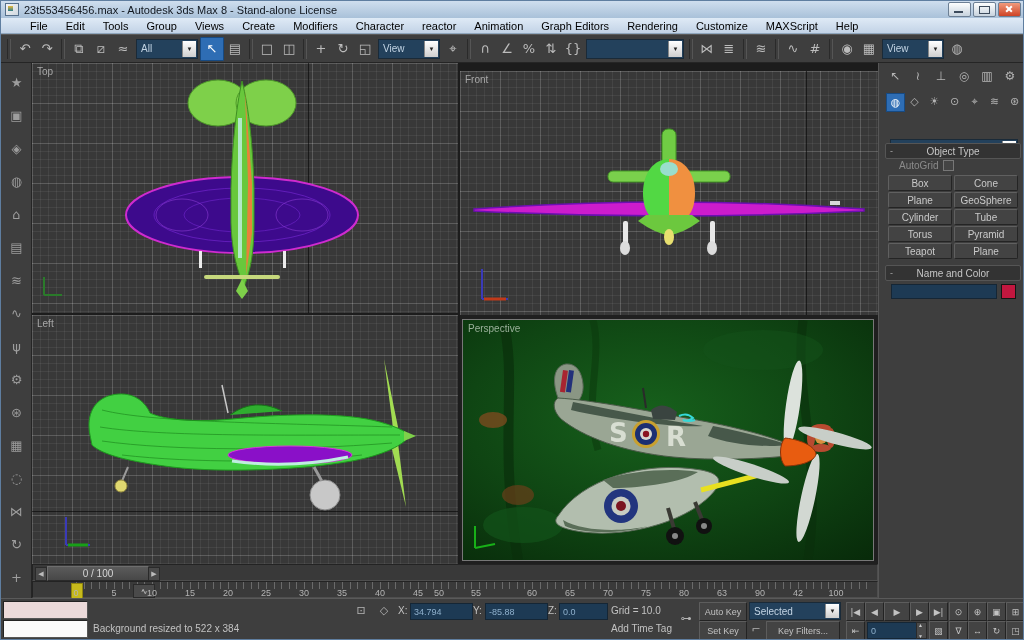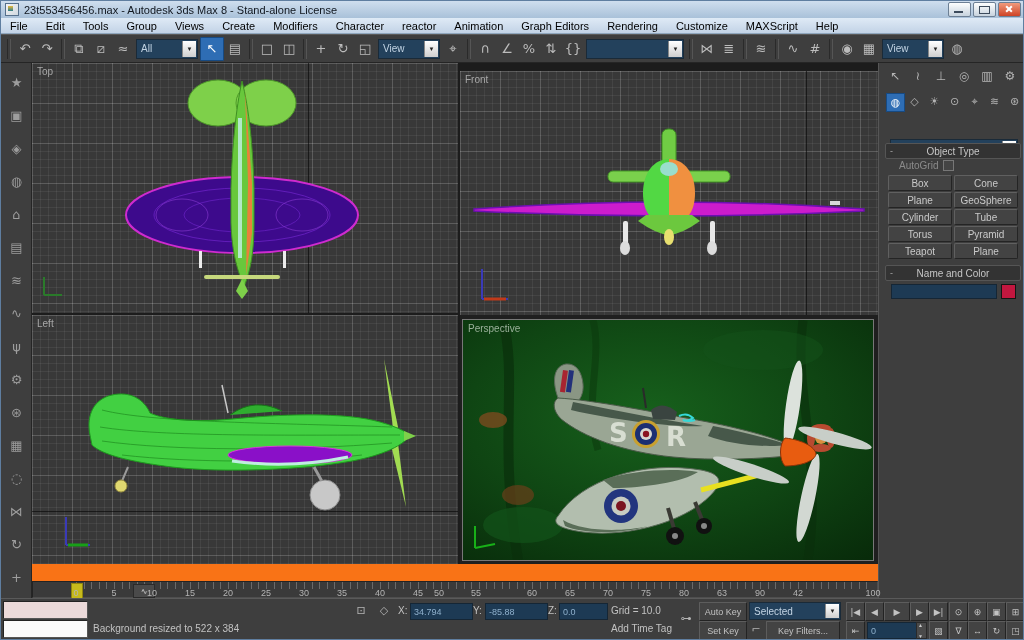--- a/index.html
+++ b/index.html
@@ -1,38 +1,38 @@
 <!DOCTYPE html>
 <html><head>
 <meta charset="utf-8">
 <style>
   html,body{margin:0;padding:0;background:#222;}
   #win{position:relative;width:1024px;height:640px;font-family:"Liberation Sans",sans-serif;
-       background:#f97316;overflow:hidden;border:1px solid #5f7ea0;box-sizing:border-box;
+       background:#6d28d9;overflow:hidden;border:1px solid #5f7ea0;box-sizing:border-box;
        -webkit-font-smoothing:antialiased;}
   .abs{position:absolute;box-sizing:border-box;}
   
   #titlebar{left:0;top:0;width:1024px;height:17px;background:linear-gradient(#cfdeee,#a9c1d9);
     display:flex;align-items:center;padding:0 4px;}
   #appicon{width:12px;height:11px;background:linear-gradient(135deg,#f4f4f4,#cfd8e0);
     border:1px solid #55708c;margin-right:5px;position:relative;}
   #appicon:after{content:"";position:absolute;left:2px;top:2px;width:5px;height:5px;
     background:linear-gradient(#e8b93c,#2a7d8c);}
   #title-text{font-size:11px;color:#10161e;white-space:nowrap;}
   .wbtn{width:21px;height:13px;border:1px solid #6c7f94;border-radius:2px;margin-left:2px;
     background:linear-gradient(#fdfefe,#c7d3de);position:relative;}
   #btn-close{background:linear-gradient(#f09a7c,#cf4426);}
   #btn-min:after{content:"";position:absolute;left:5px;bottom:3px;width:9px;height:2px;background:#3c4b5c;}
   #btn-max:after{content:"";position:absolute;left:5px;top:3px;width:9px;height:6px;border:1px solid #3c4b5c;}
   #btn-close:before,#btn-close:after{content:"";position:absolute;left:9px;top:2px;width:2px;height:8px;background:#fff;}
   #btn-close:before{transform:rotate(45deg);} #btn-close:after{transform:rotate(-45deg);}
   .tb-right{margin-left:auto;display:flex;}
   
   #menubar{left:0;top:17px;width:1024px;height:16px;background:linear-gradient(#dfeaf6,#c2d3e6);
-    display:flex;align-items:center;padding-left:0;border-bottom:1px solid #8fa6bd;}
+    display:flex;align-items:center;padding-left:20px;border-bottom:1px solid #8fa6bd;}
   .menu-item{font-size:11px;color:#000;padding:0 9px;cursor:default;}
   
   #toolbar{left:0;top:33px;width:1024px;height:29px;background:#3e3e3e;border-top:1px solid #5a5a5a;
     border-bottom:1px solid #252525;display:flex;align-items:center;padding:0 3px;}
   .ticon{width:22px;height:22px;display:flex;align-items:center;justify-content:center;
     color:#bcbcbc;font-size:13px;font-family:"DejaVu Sans",sans-serif;flex:0 0 auto;}
   .ticon.active{background:#2e6db4;border:1px solid #174a82;color:#fff;border-radius:1px;}
   .tsep{width:2px;height:20px;border-left:1px solid #2a2a2a;border-right:1px solid #555;margin:0 3px;flex:0 0 auto;}
   .dd{height:18px;background:#23415c;border:1px solid #1a2a38;display:flex;align-items:center;
     color:#c3d4e4;font-size:10px;padding-left:4px;position:relative;flex:0 0 auto;margin:0 2px;}
@@ -394,20 +394,25 @@
     <div class="obtn" style="left:75px;top:180px">Plane</div>
 
     <div class="rollout" style="top:202px">
       <span class="minus">-</span>
       <span>Name and Color</span>
     </div>
     <input class="abs" id="name-field" value="" style="">
     <div class="abs" id="color-swatch"></div>
   </div>
 
+  <div id="timeslider" class="abs">
+    <div id="ts-left" style="left:2px">◀</div>
+    <div id="ts-btn">0 / 100</div>
+    <div id="ts-right" style="left:115px">▶</div>
+  </div>
 
   <div id="trackbar" class="abs">
     <div id="ruler"></div>
     <div id="frame-marker"></div>
     <div id="minicurve-btn">∿</div>
     <span class="tick" style="left:31px">0</span>
     <span class="tick" style="left:69px">5</span>
     <span class="tick" style="left:107px">10</span>
     <span class="tick" style="left:145px">15</span>
     <span class="tick" style="left:183px">20</span>
@@ -419,21 +424,21 @@
     <span class="tick" style="left:394px">50</span>
     <span class="tick" style="left:431px">55</span>
     <span class="tick" style="left:487px">60</span>
     <span class="tick" style="left:525px">65</span>
     <span class="tick" style="left:563px">70</span>
     <span class="tick" style="left:601px">75</span>
     <span class="tick" style="left:639px">80</span>
     <span class="tick" style="left:677px">63</span>
     <span class="tick" style="left:715px">90</span>
     <span class="tick" style="left:753px">42</span>
-    <span class="tick" style="left:828px">100</span>
+    <span class="tick" style="left:791px">100</span>
   </div>
 
   <div id="statusbar" class="abs">
     <div class="abs" id="listener-pink"></div>
     <div class="abs" id="listener-white"></div>
 
     <span class="slabel" style="left:92px;top:24px">Background resized to 522 x 384</span>
 
     <div class="sico" style="left:351px;top:3px;width:18px;height:17px">⊡</div>
     <div class="sico" style="left:374px;top:3px;width:18px;height:17px">◇</div>

